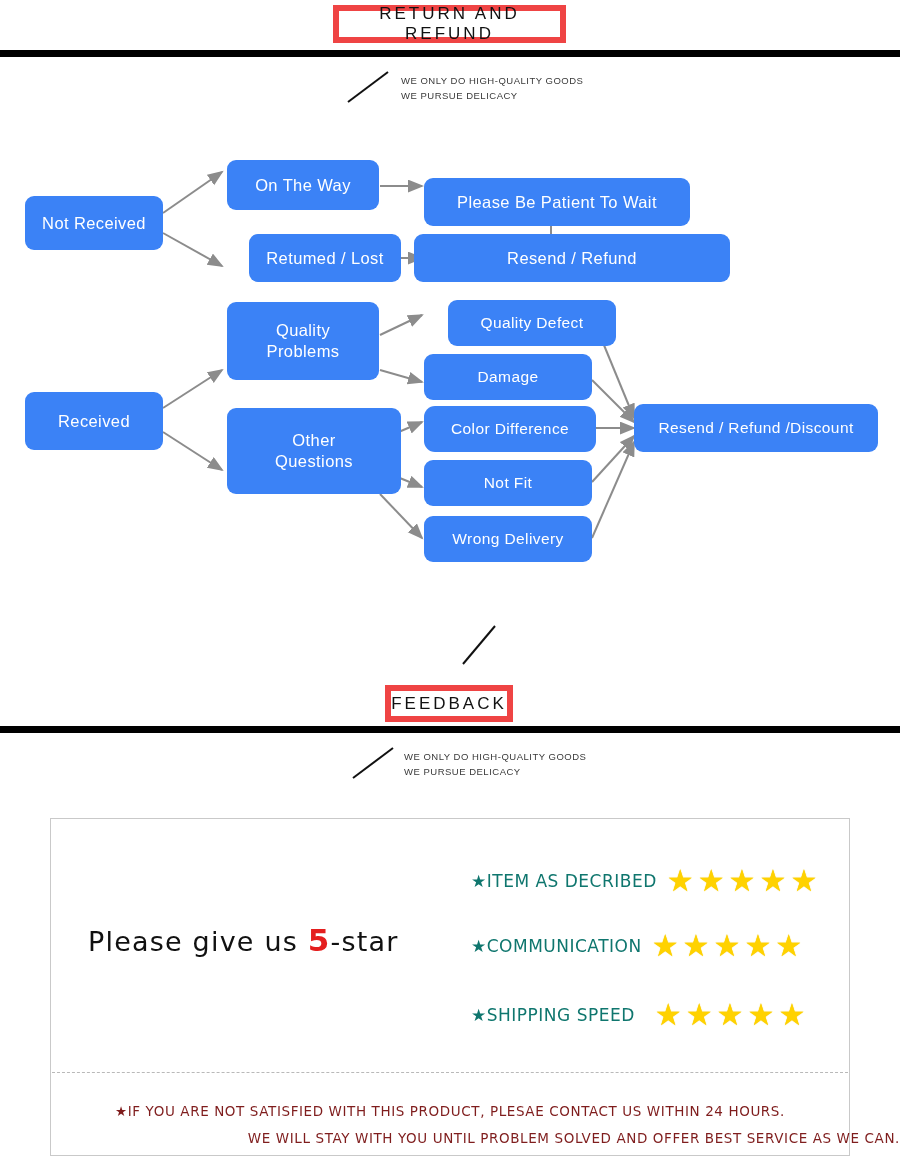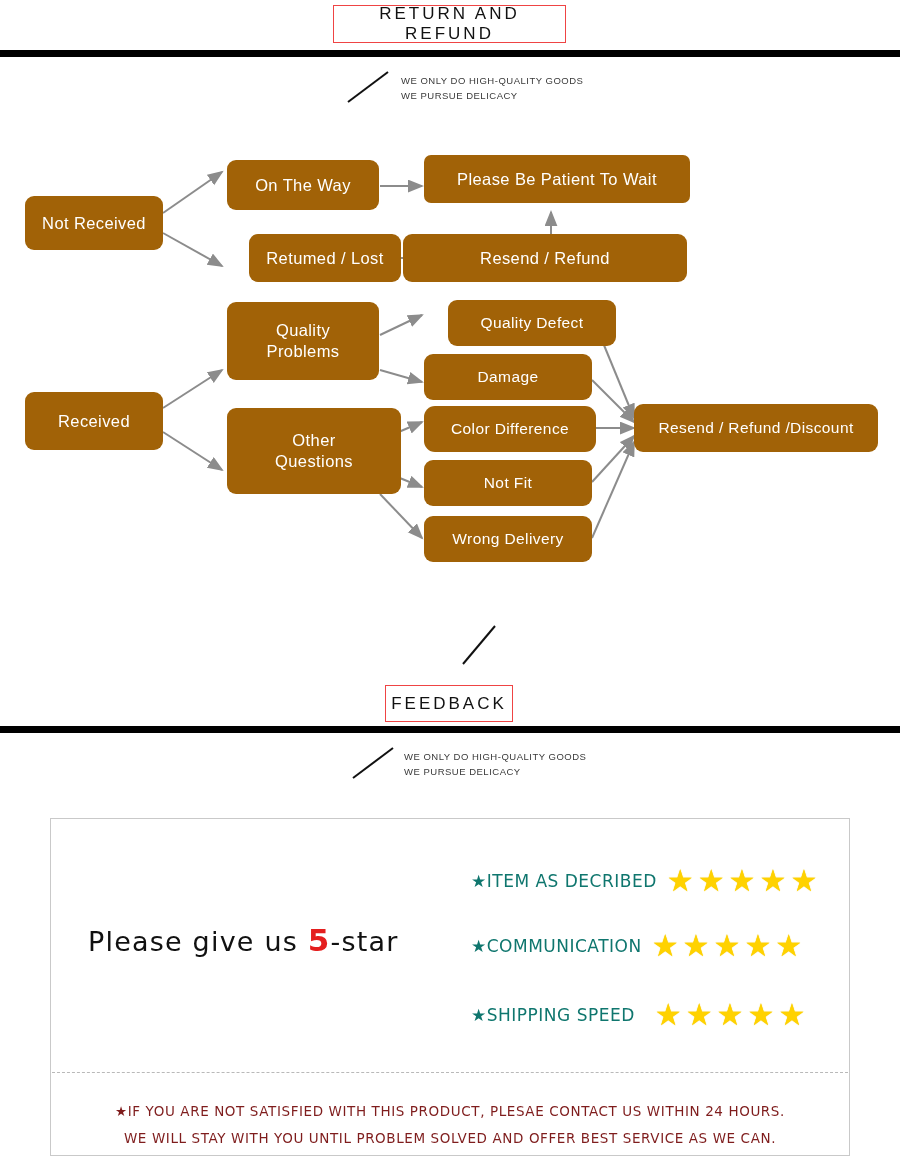--- a/index.html
+++ b/index.html
@@ -17,21 +17,21 @@
   }
   .banner-rule {
     position: absolute;
     left: 0;
     width: 900px;
     height: 7px;
     background: #000;
   }
   .banner-box {
     position: absolute;
-    border: 1px solid #ef4444;
+    border: 6px solid #ef4444;
     background: #fff;
     text-align: center;
     z-index: 3;
     box-sizing: border-box;
     display: flex;
     align-items: center;
     justify-content: center;
   }
   .banner-box span {
     font-size: 17px;
@@ -55,21 +55,21 @@
   
   #flow {
     position: absolute;
     left: 0;
     top: 130px;
     width: 900px;
     height: 470px;
   }
   .node {
     position: absolute;
-    background: #a16207;
+    background: #3b82f6;
     border-radius: 9px;
     color: #ffffff;
     display: flex;
     align-items: center;
     justify-content: center;
     text-align: center;
     font-size: 16.5px;
     letter-spacing: 0.4px;
     box-sizing: border-box;
     padding: 2px 8px;
@@ -196,29 +196,29 @@
   </svg>
 
   <div class="node" style="left:25px; top:66px; width:138px; height:54px;">
     <span>Not Received</span>
   </div>
 
   <div class="node" style="left:227px; top:30px; width:152px; height:50px;">
     <span>On The Way</span>
   </div>
 
-  <div class="node" style="left:424px; top:25px; width:266px; height:48px;border-radius:7px;">
+  <div class="node" style="left:424px; top:48px; width:266px; height:48px;">
     <span>Please Be Patient To Wait</span>
   </div>
 
   <div class="node" style="left:227px; top:104px; width:152px; height:48px;margin-left:22px;">
     <span>Retumed / Lost</span>
   </div>
 
-  <div class="node" style="left:403px; top:104px; width:284px; height:48px;">
+  <div class="node" style="left:414px; top:104px; width:316px; height:48px;">
     <span>Resend / Refund</span>
   </div>
 
   <div class="node" style="left:25px; top:262px; width:138px; height:58px;">
     <span>Received</span>
   </div>
 
   <div class="node" style="left:227px; top:172px; width:152px; height:78px; white-space:pre-line;">
     <span style="white-space:pre-line;">Quality
 Problems</span>
@@ -306,13 +306,13 @@
       <span>★</span>
       <span>★</span>
       <span>★</span>
       <span>★</span>
   </span>
 </div>
 
 <div class="dashed-sep"></div>
 
 <div class="note" style="left:0; top:1103px;">★IF YOU ARE NOT SATISFIED WITH THIS PRODUCT, PLESAE CONTACT US WITHIN 24 HOURS.</div>
-<div class="note" style="left:0; top:1130px;">WE WILL STAY WITH YOU UNTIL PROBLEM SOLVED AND OFFER BEST SERVICE AS WE CAN.</div>
+<div class="note" style="left:0; top:1130px;text-align:right;">WE WILL STAY WITH YOU UNTIL PROBLEM SOLVED AND OFFER BEST SERVICE AS WE CAN.</div>
 
 </body></html>

